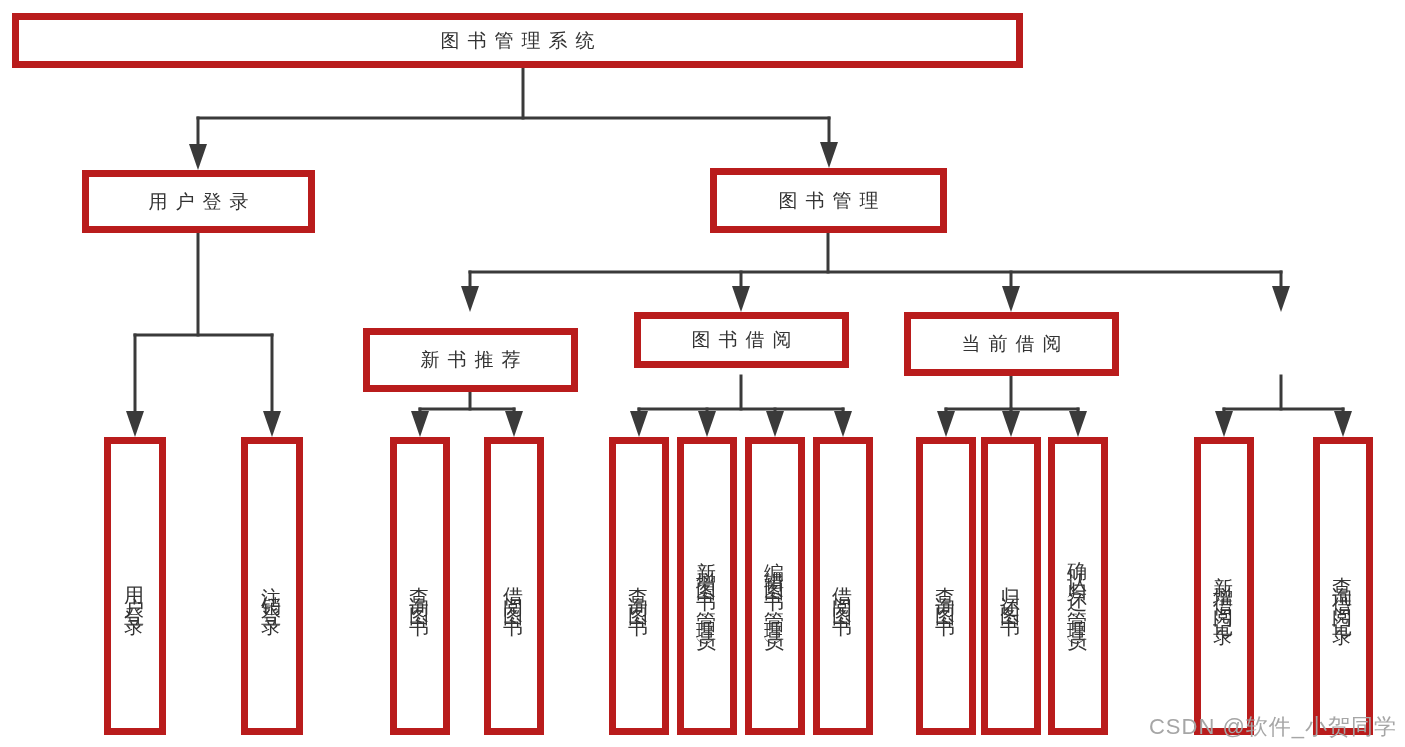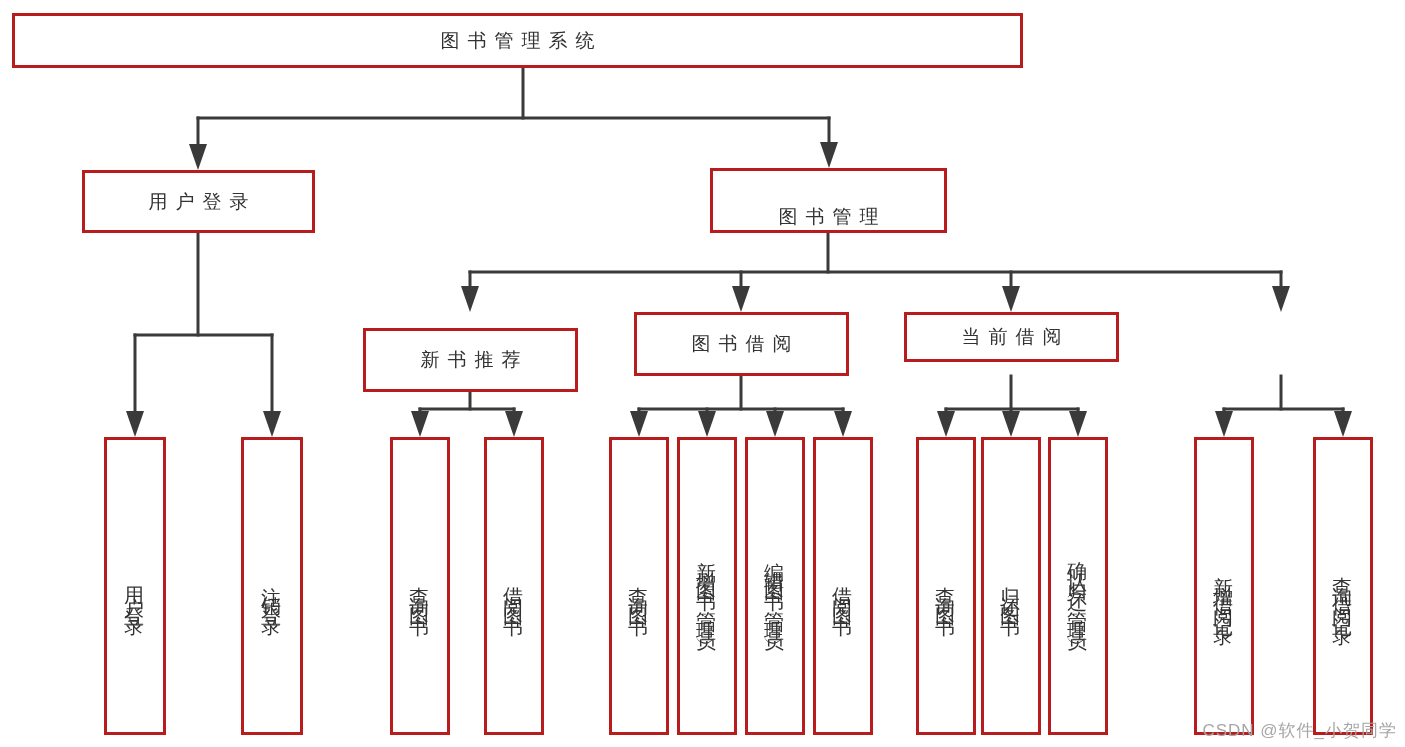--- a/index.html
+++ b/index.html
@@ -2,33 +2,33 @@
 <html><head>
 <meta charset="utf-8">
 <style>
   html,body{margin:0;padding:0;background:#ffffff;}
   .canvas{
     position:relative;width:1405px;height:747px;background:#ffffff;
     font-family:"Liberation Sans", sans-serif;color:#333333;overflow:hidden;
   }
   svg.wires{position:absolute;left:0;top:0;width:1405px;height:747px;}
   .box{
-    position:absolute;background:#ffffff;border:3px solid #b91c1c;
+    position:absolute;background:#ffffff;border:7px solid #b91c1c;
     box-sizing:border-box;display:flex;align-items:center;justify-content:center;
   }
   .h span{
     font-size:19px;letter-spacing:8px;padding-left:8px;
     white-space:nowrap;color:#333333;
   }
   .v span{
     writing-mode:vertical-rl;text-orientation:mixed;
     font-size:20px;letter-spacing:10px;padding-top:10px;color:#333333;
   }
   .watermark{
-    position:absolute;right:8px;bottom:5px;font-size:17px;
+    position:absolute;right:8px;bottom:5px;font-size:22px;
     color:#a6a6a6;letter-spacing:1px;white-space:nowrap;
   }
 </style>
 </head>
 <body>
 
 <div class="canvas">
 
   <svg class="wires" viewBox="0 0 1405 747">
       <line x1="523" y1="68" x2="523" y2="118" stroke="#3a3a3a" stroke-width="3" stroke-linecap="square"></line>
@@ -85,31 +85,31 @@
       <polygon points="1334,411 1352,411 1343,437" fill="#3a3a3a"></polygon>
     </svg>
 
   <div class="box h" style="left:12px;top:13px;width:1011px;height:55px;">
     <span>图书管理系统</span>
   </div>
 
   <div class="box h" style="left:82px;top:170px;width:233px;height:63px;">
     <span>用户登录</span>
   </div>
-  <div class="box h" style="left:710px;top:168px;width:237px;height:65px;align-items:flex-end;">
+  <div class="box h" style="left:710px;top:168px;width:237px;height:65px;">
     <span>图书管理</span>
   </div>
 
   <div class="box h" style="left:363px;top:328px;width:215px;height:64px;">
     <span>新书推荐</span>
   </div>
-  <div class="box h" style="left:634px;top:312px;width:215px;height:64px;">
+  <div class="box h" style="left:634px;top:312px;width:215px;height:56px;">
     <span>图书借阅</span>
   </div>
-  <div class="box h" style="left:904px;top:312px;width:215px;height:50px;">
+  <div class="box h" style="left:904px;top:312px;width:215px;height:64px;">
     <span>当前借阅</span>
   </div>
 
   <div class="box v" style="left:104px;top:437px;width:62px;height:298px;">
     <span>用户登录</span>
   </div>
   <div class="box v" style="left:241px;top:437px;width:62px;height:298px;">
     <span>注销登录</span>
   </div>
 

